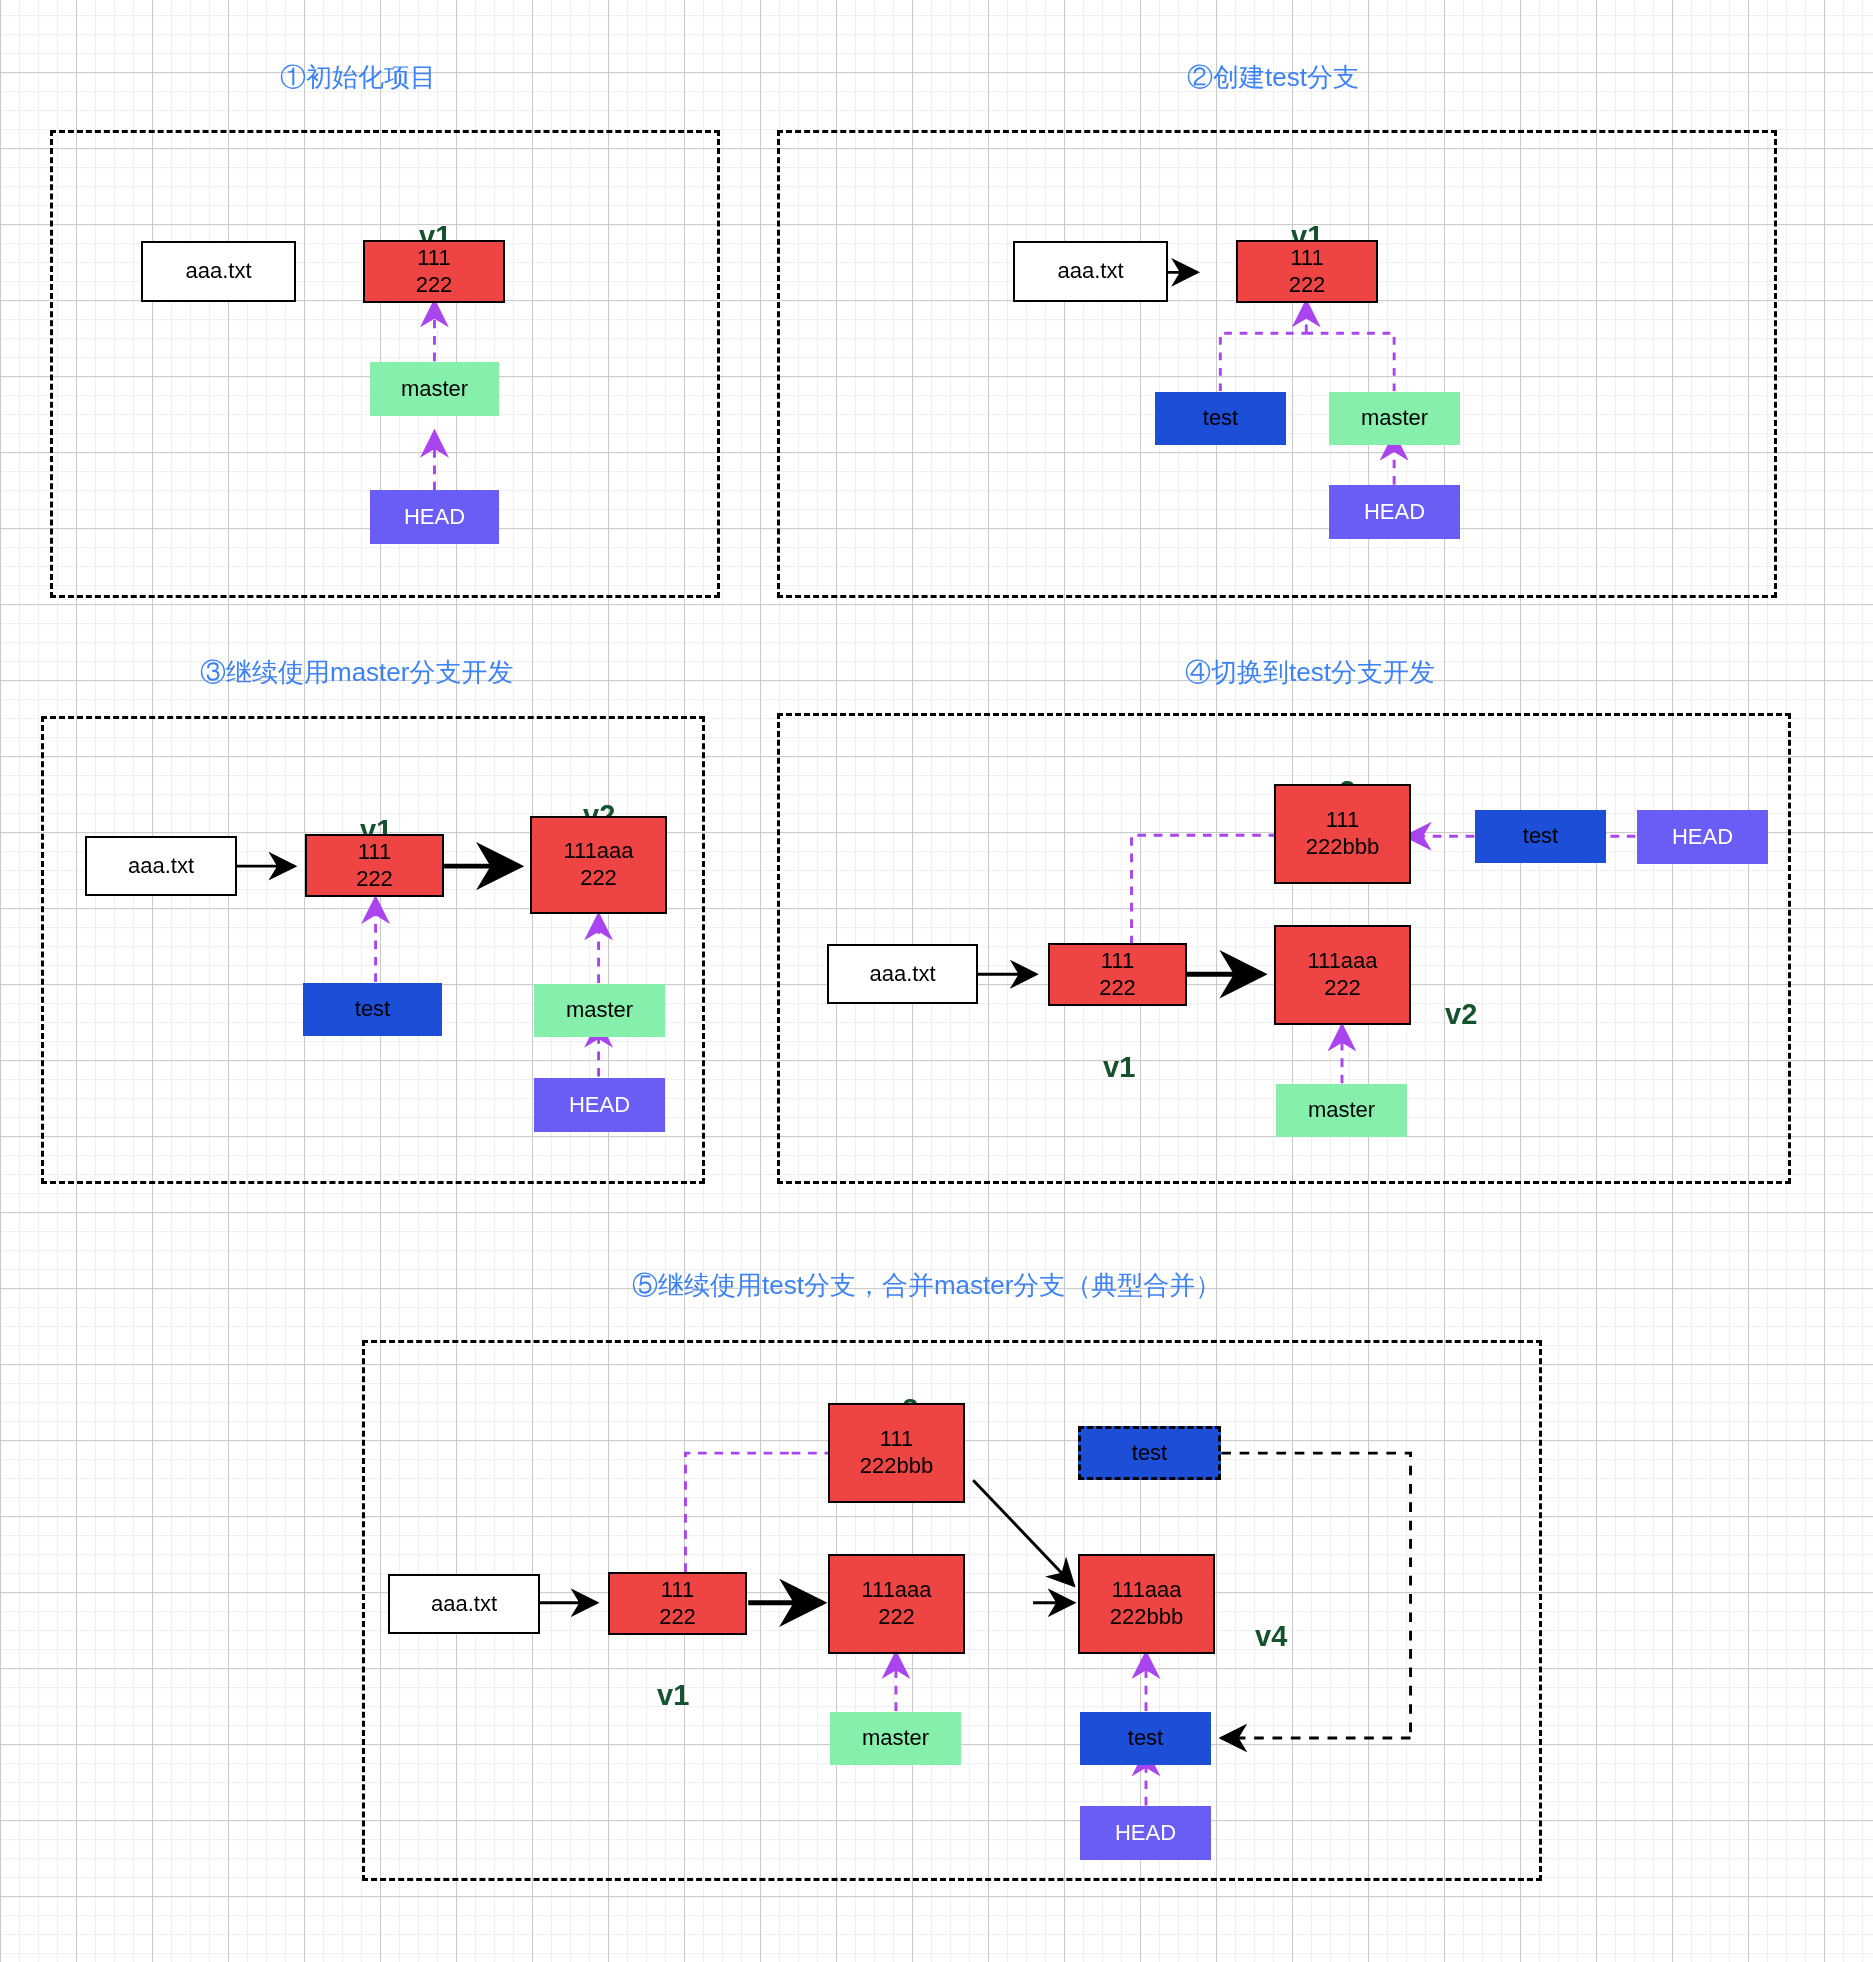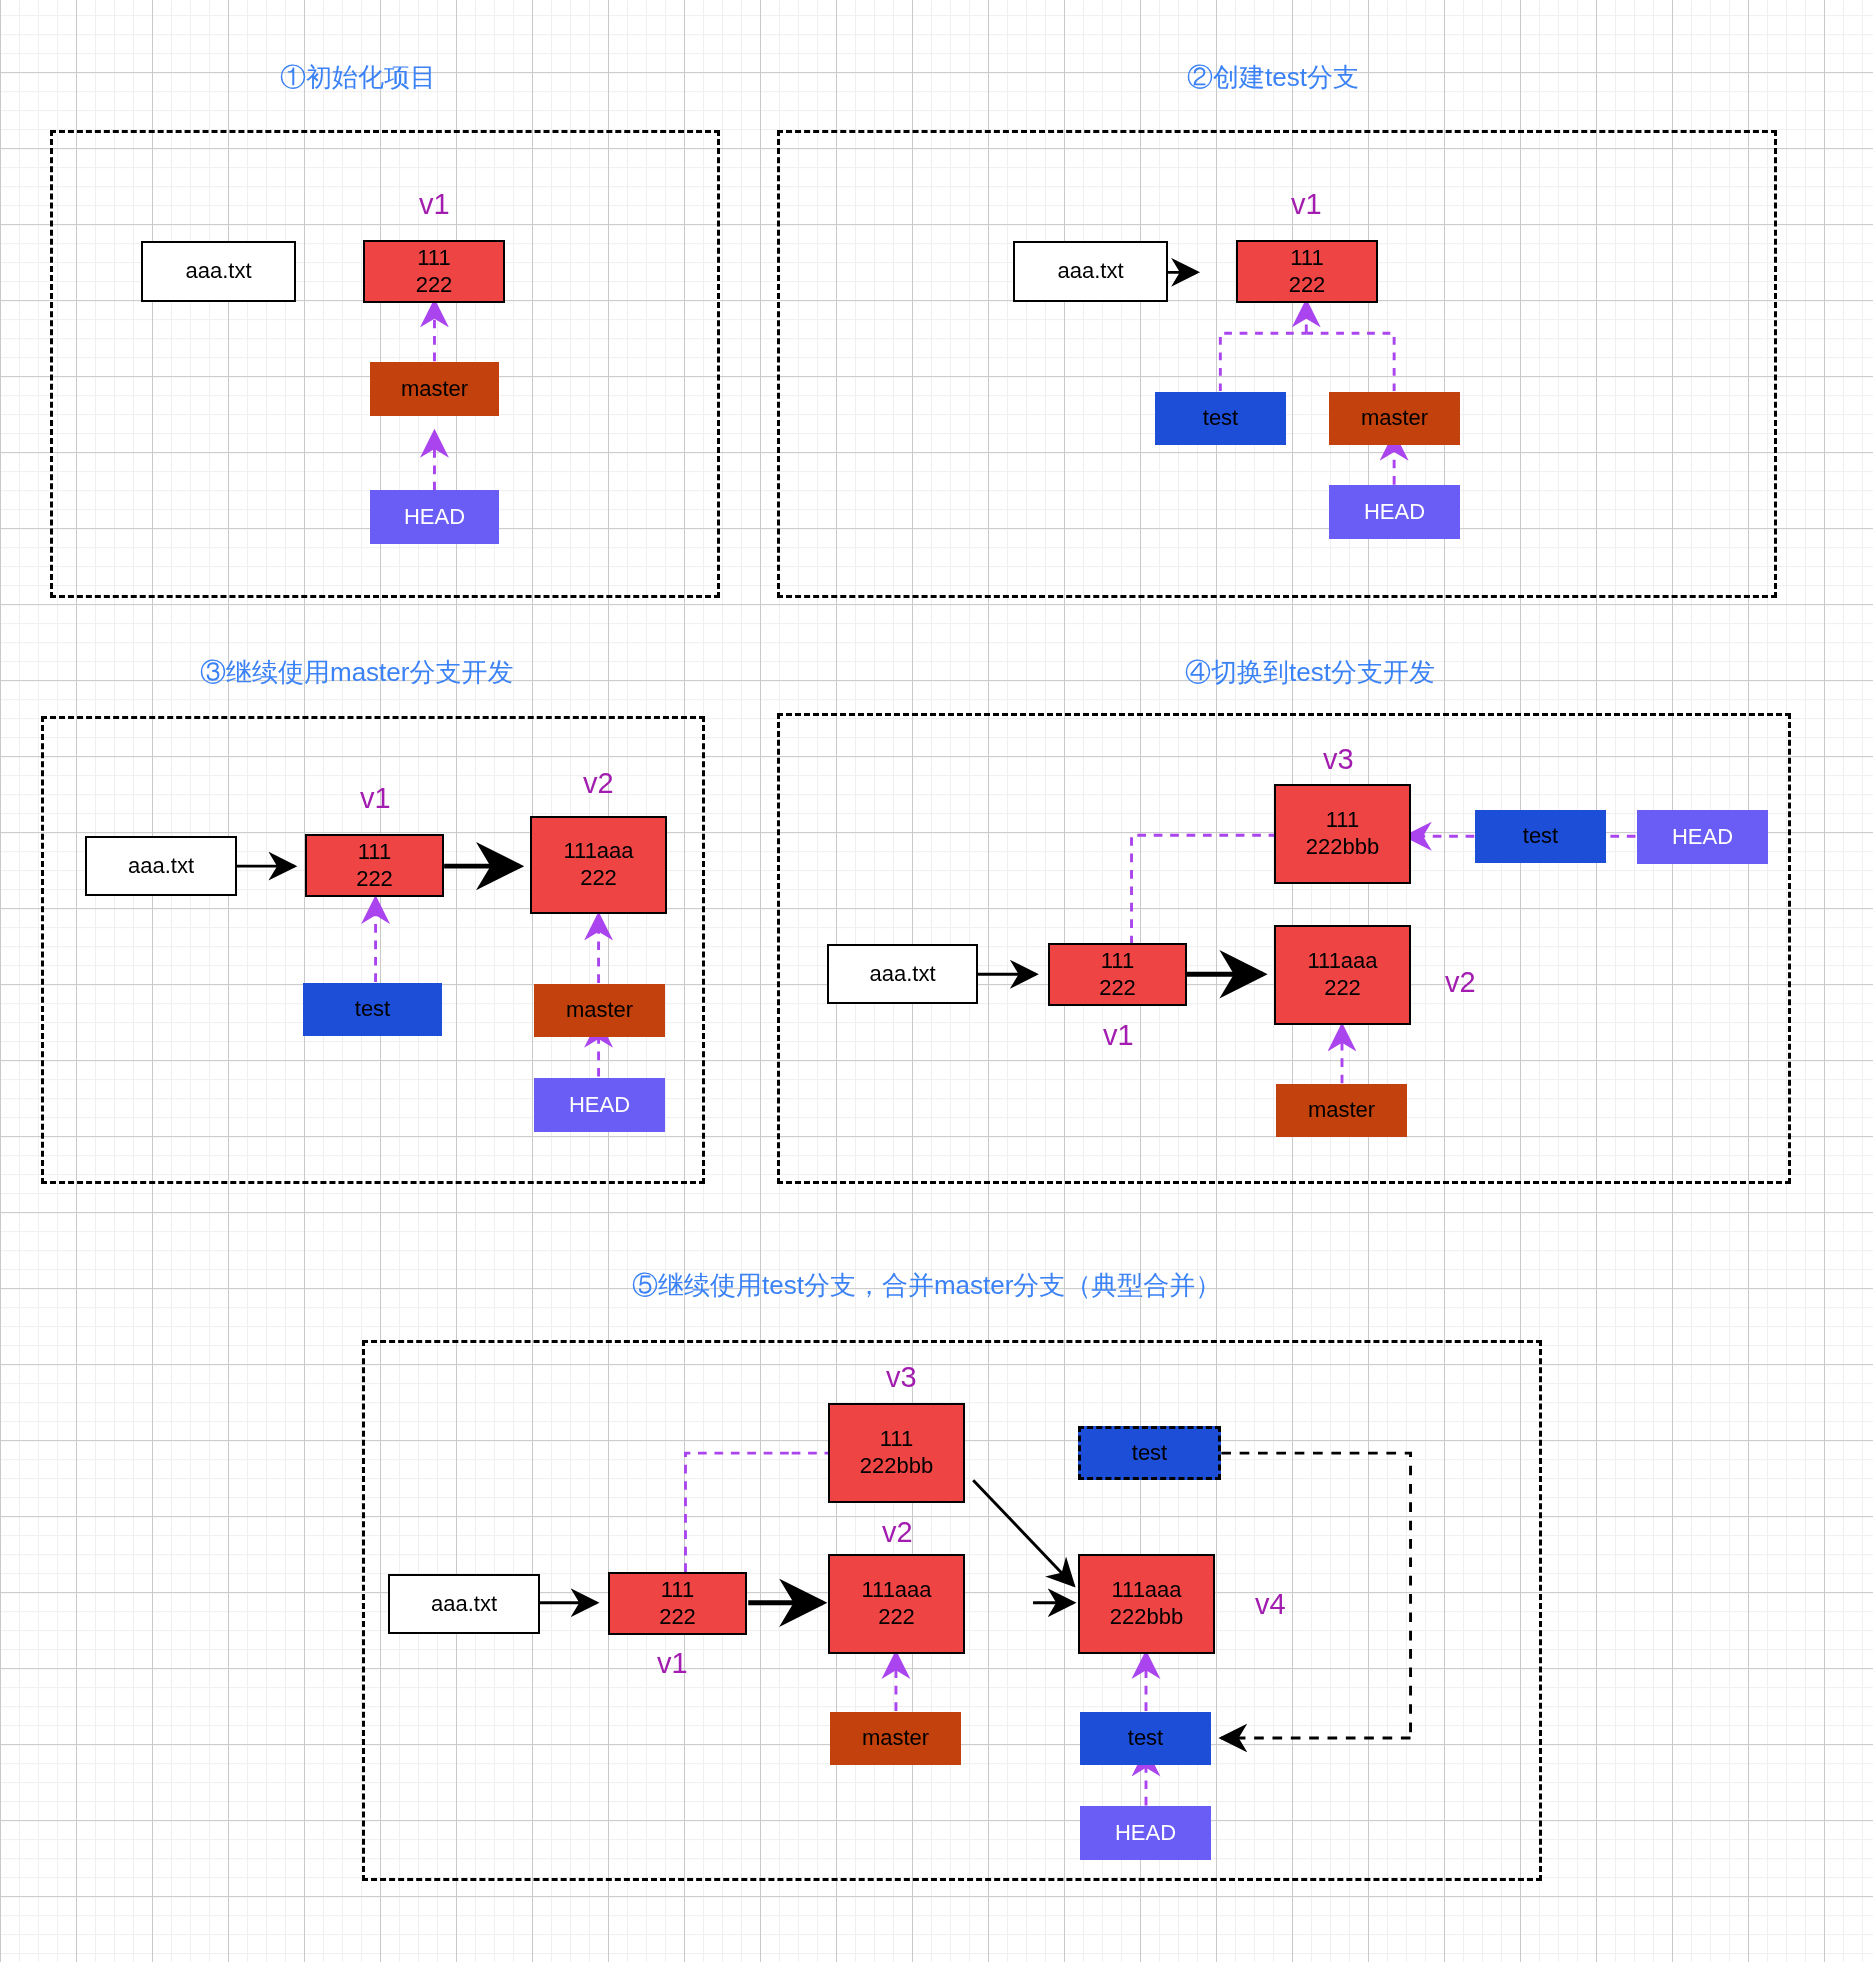--- a/index.html
+++ b/index.html
@@ -46,42 +46,43 @@
   .commit{
     border:2.9px solid #000;
     background:#ef4444;
   }
   .file{
     border:2.9px solid #000;
     background:#fff;
     text-align:center;
   }
   .branch-master{
-    background:#c2410c;
+    background:#86efac;
     border:none;
   }
   .branch-test{
     background:#1d4ed8;
     border:none;
   }
   .branch-test.ghost{
     border:3.9px dashed #000;
   }
   .head{
     background:#6a5df5;
     color:#ffffff;
     border:none;
   }
   .vlabel{
     position:absolute;
-    color:#a21caf;
+    color:#14532d;
     font-size:29px;
-    font-weight:400;
+    font-weight:700;
     font-family:"Liberation Sans", sans-serif;
     white-space:nowrap;
+    margin-top:32px;
   }
   svg.edges{position:absolute;left:0;top:0;width:1873px;height:1963px;overflow:visible;pointer-events:none;}
 </style>
 </head>
 <body>
 
 <div class="stage">
 
   <svg class="edges" xmlns="http://www.w3.org/2000/svg" viewBox="0 0 1940 2033" width="1873" height="1963">
     <defs>

